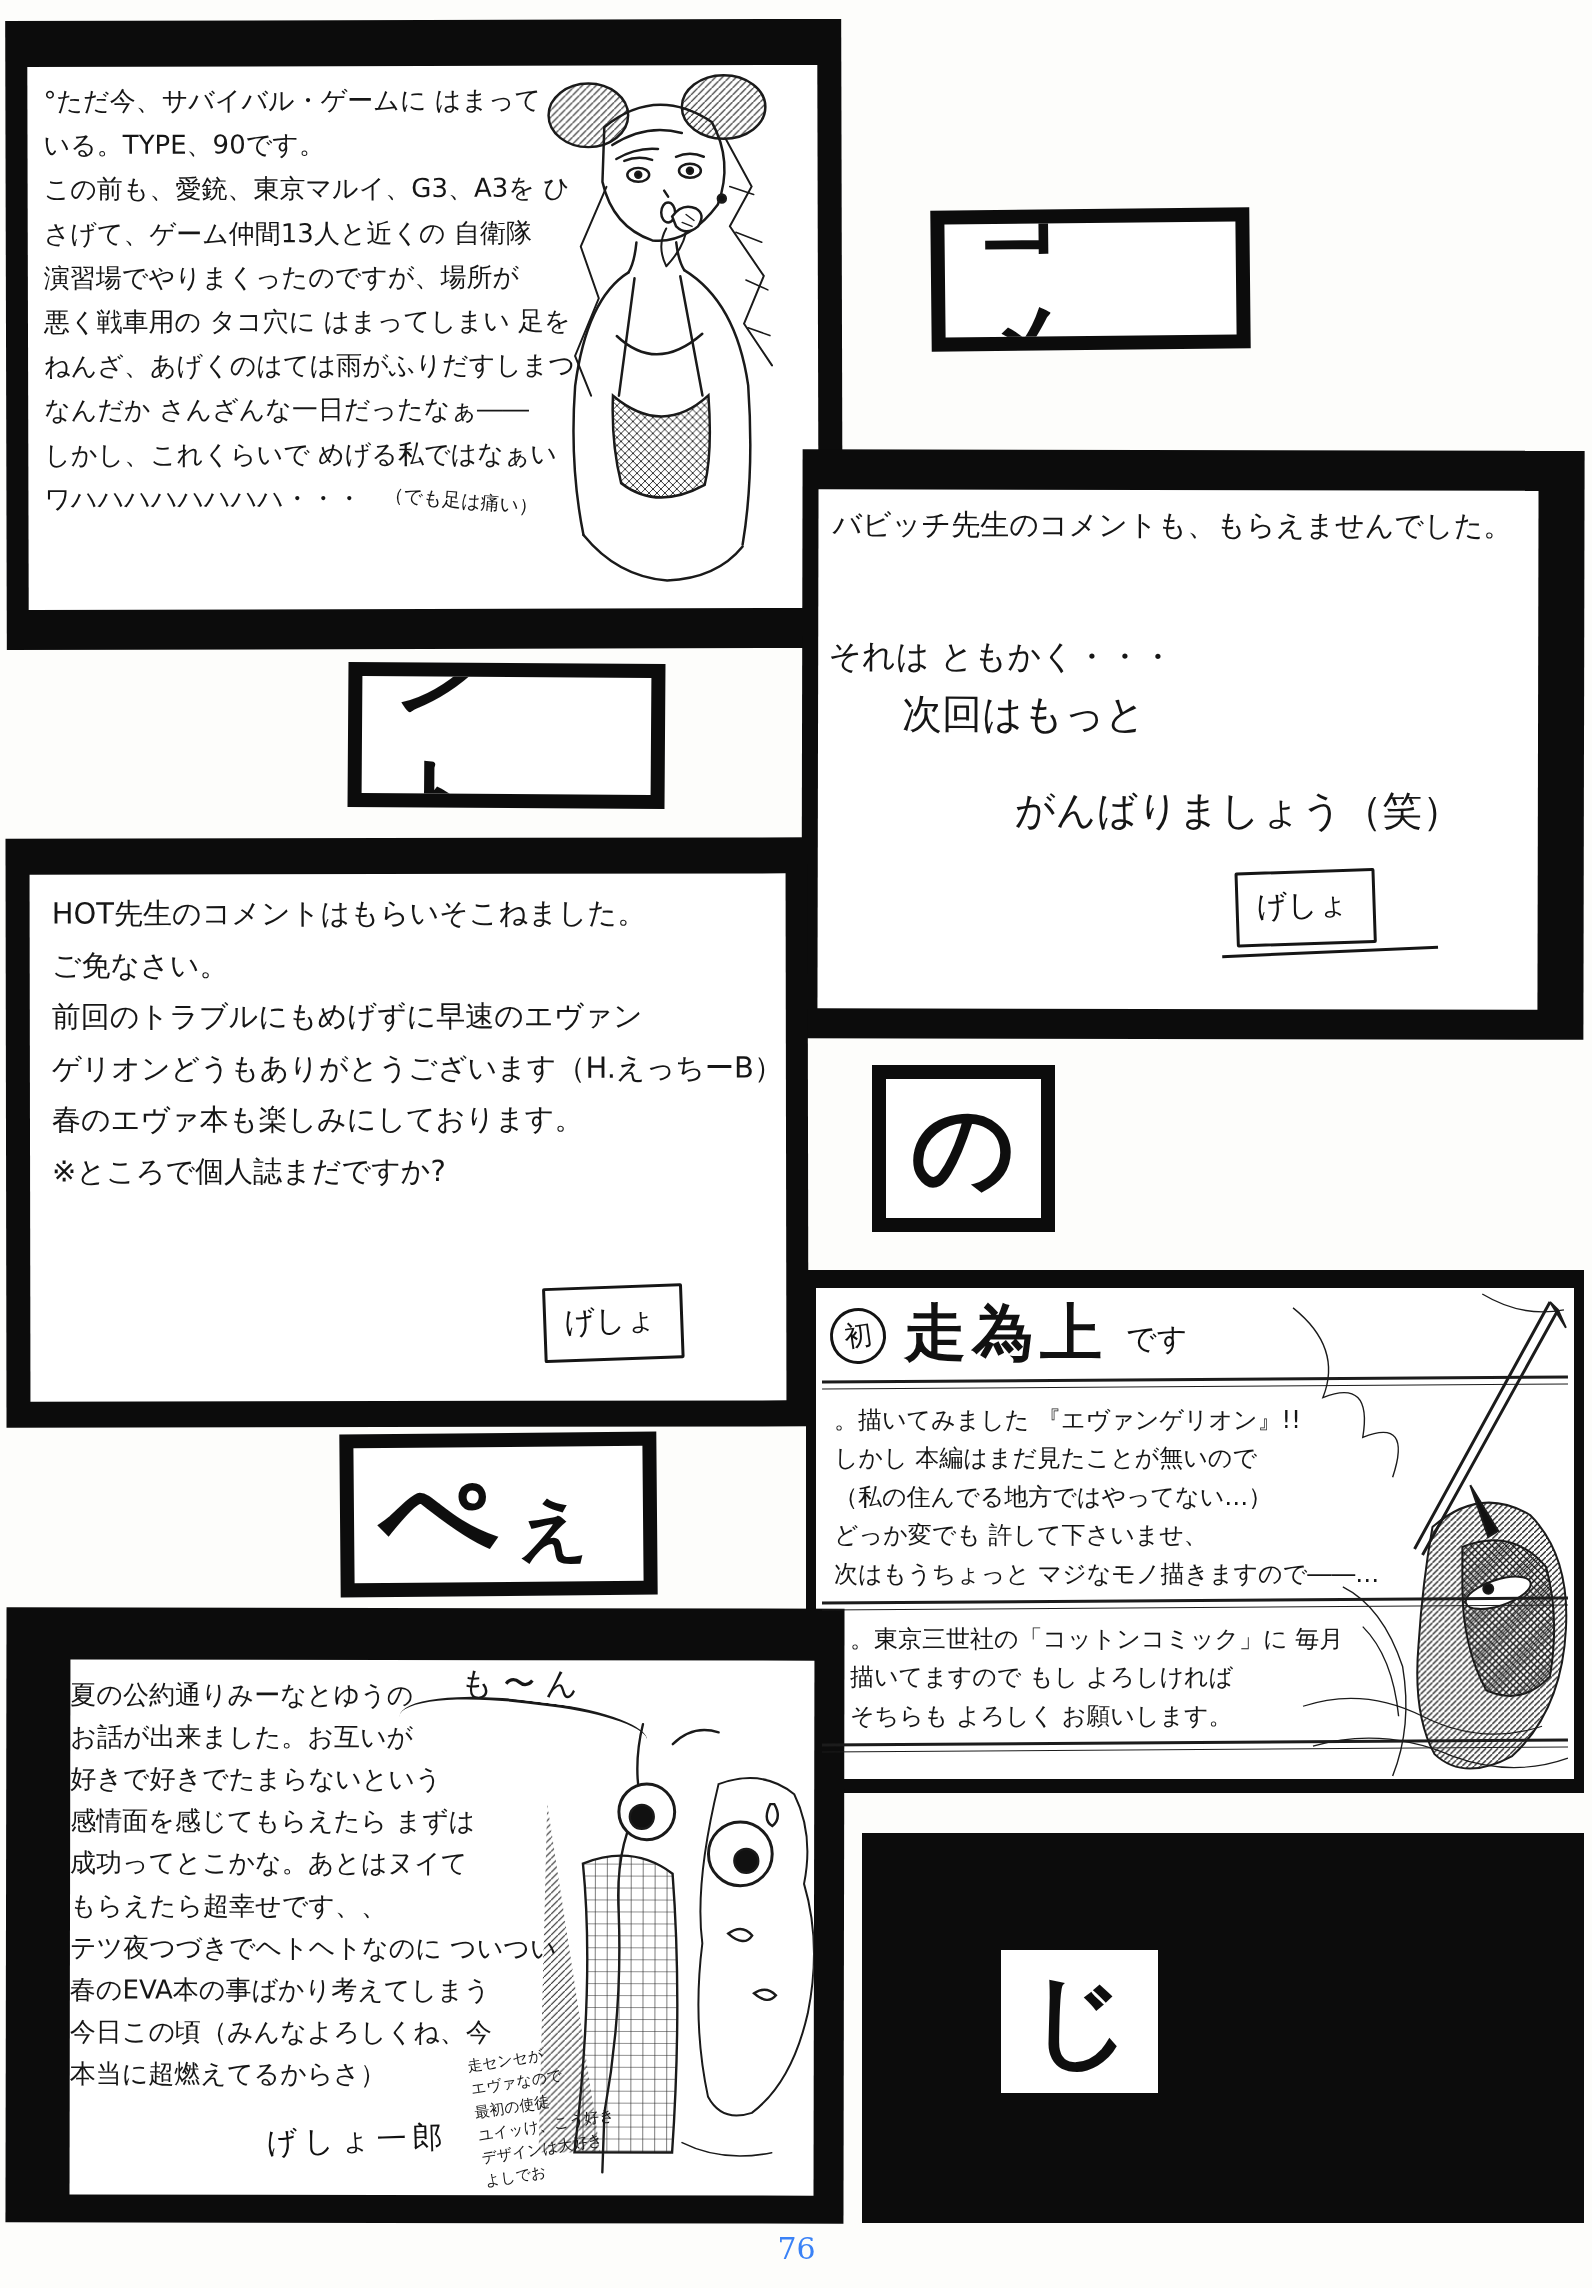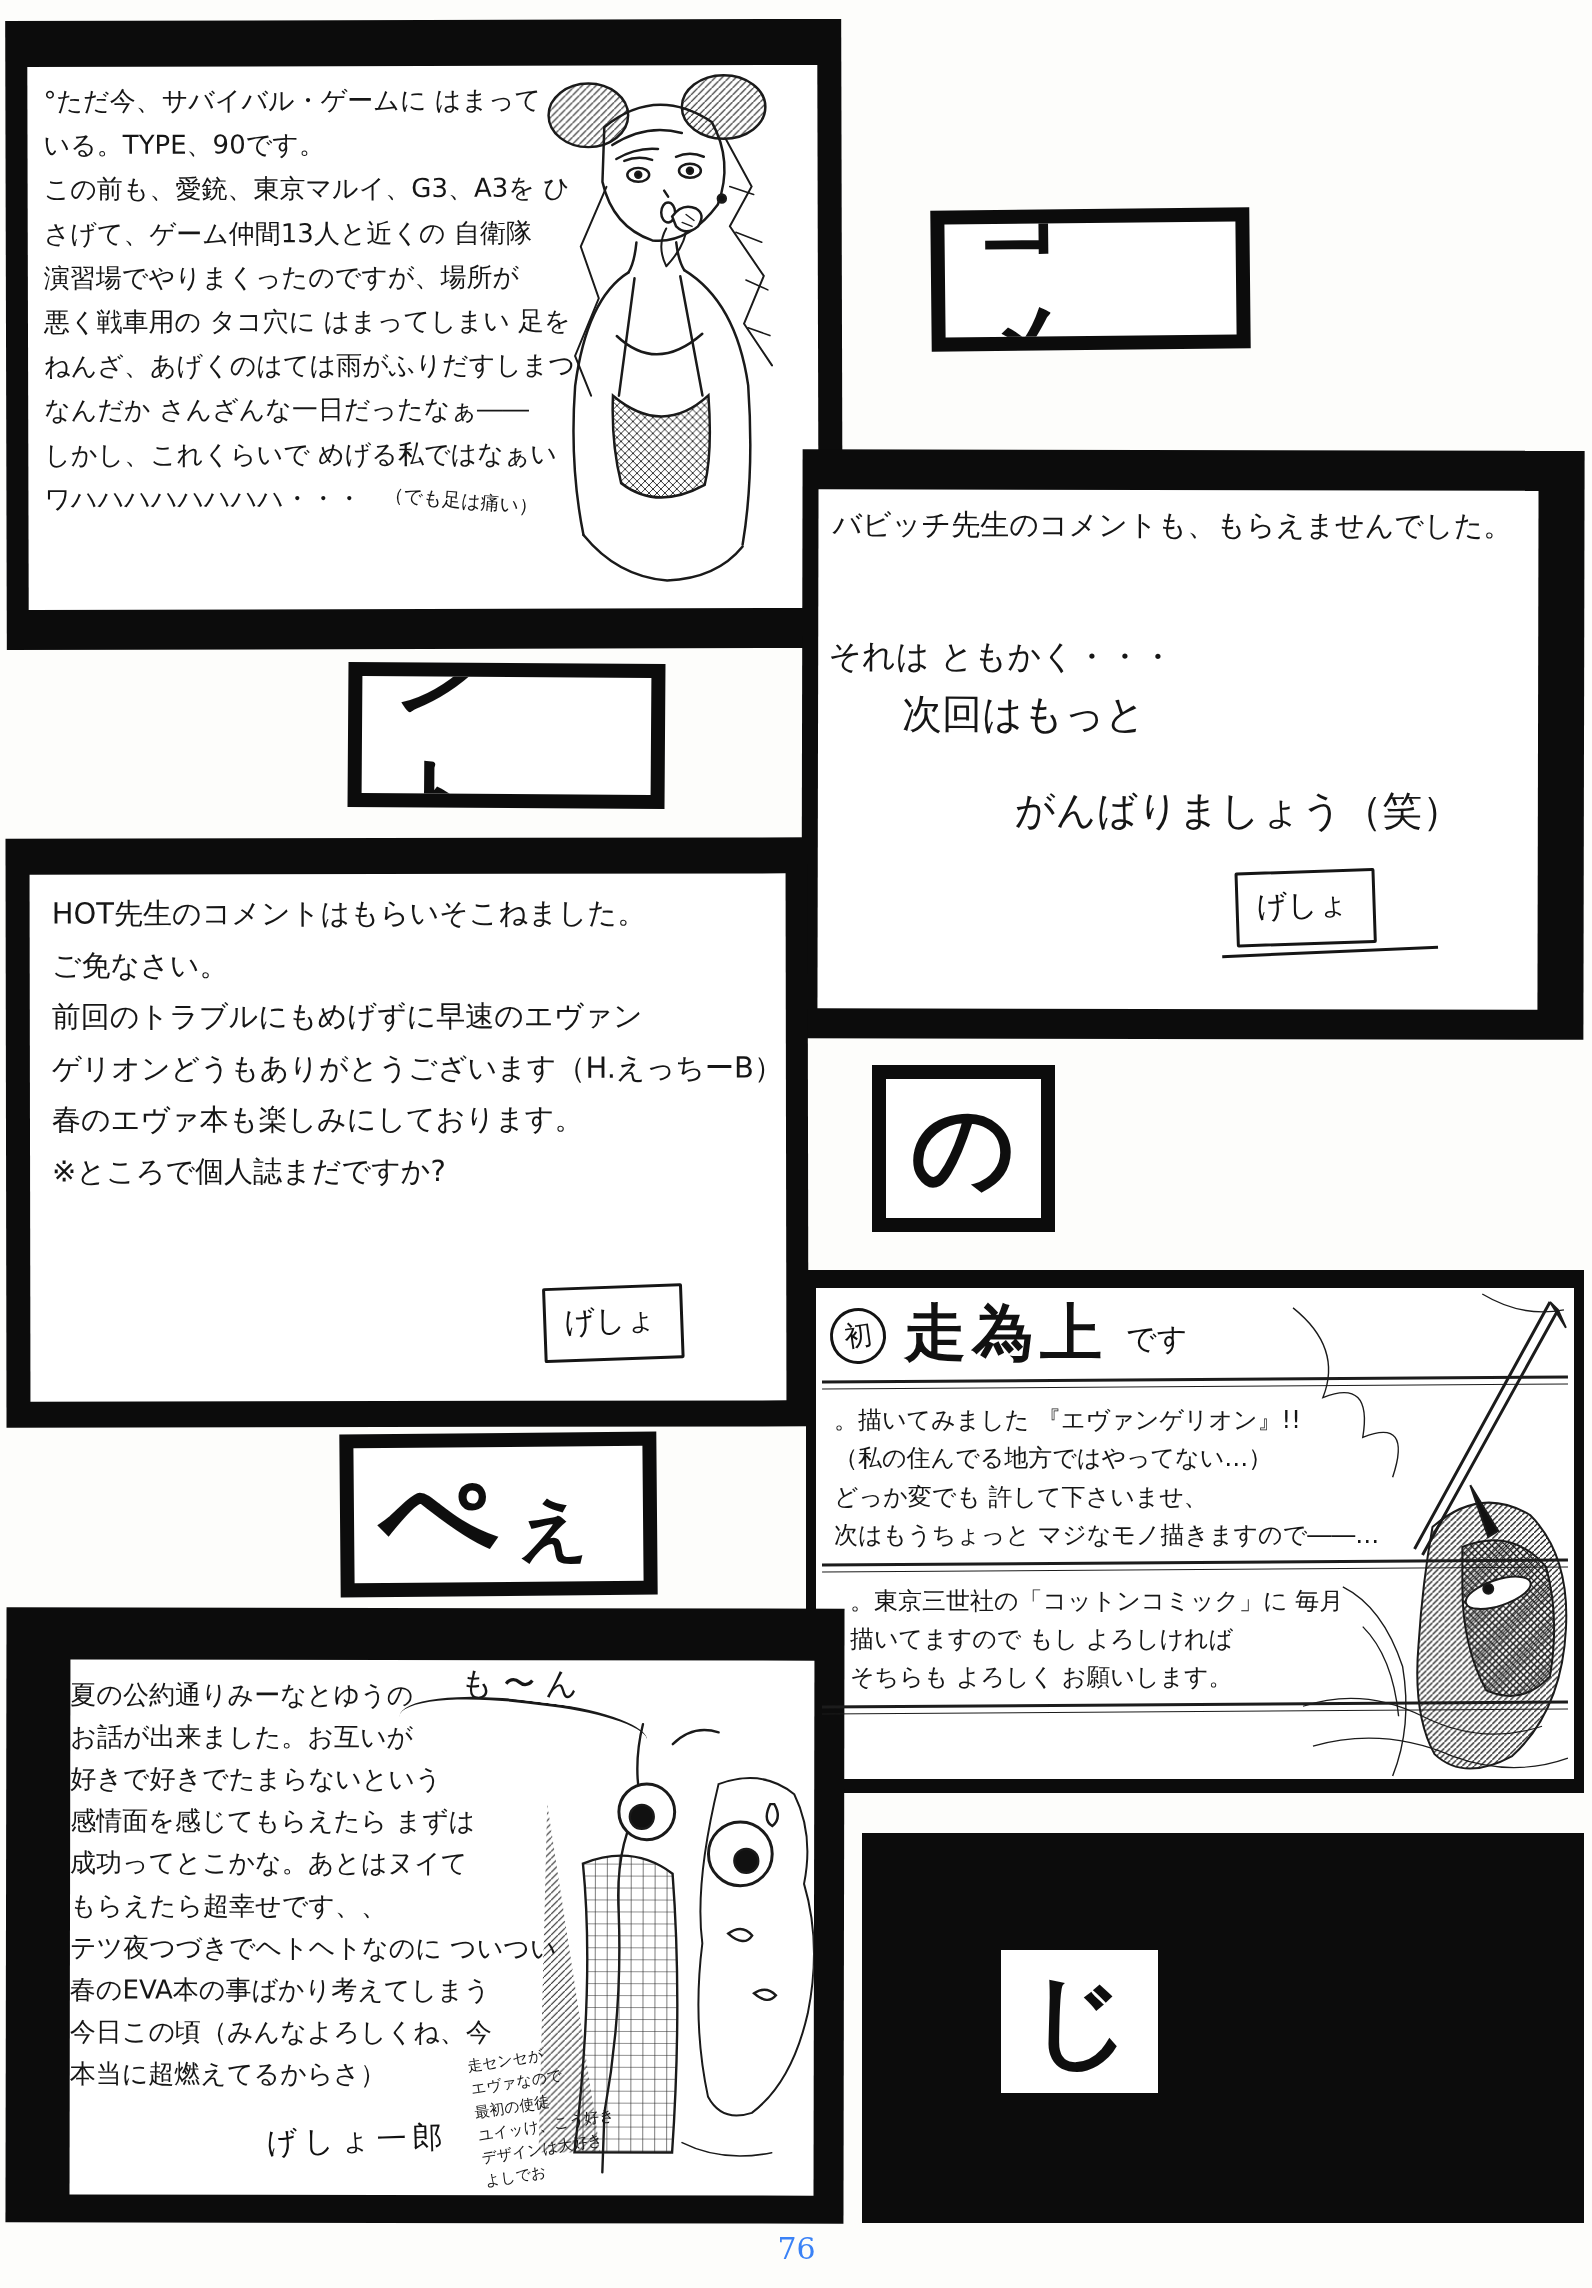--- a/index.html
+++ b/index.html
@@ -180,20 +180,21 @@
   <section class="bpanel panelG">
     <div class="paper">
       <div class="hashiru-header">
         <span class="badge-circle">初</span>
         <span class="artist-name">走為上</span>
         <span class="artist-suffix">です</span>
       </div>
       <div class="sketchline"></div>
       <div class="pg-para1">
         <div class="hw">。描いてみました 『エヴァンゲリオン』!!</div>
+        <div class="hw">しかし 本編はまだ見たことが無いので</div>
         <div class="hw">（私の住んでる地方ではやってない…）</div>
         <div class="hw">どっか変でも 許して下さいませ、</div>
         <div class="hw">次はもうちょっと マジなモノ描きますので――…</div>
       </div>
       <div class="sketchline"></div>
       <div class="pg-para2">
         <div class="hw">。東京三世社の「コットンコミック」に 毎月</div>
         <div class="hw">描いてますので もし よろしければ</div>
         <div class="hw">そちらも よろしく お願いします。</div>
       </div>

